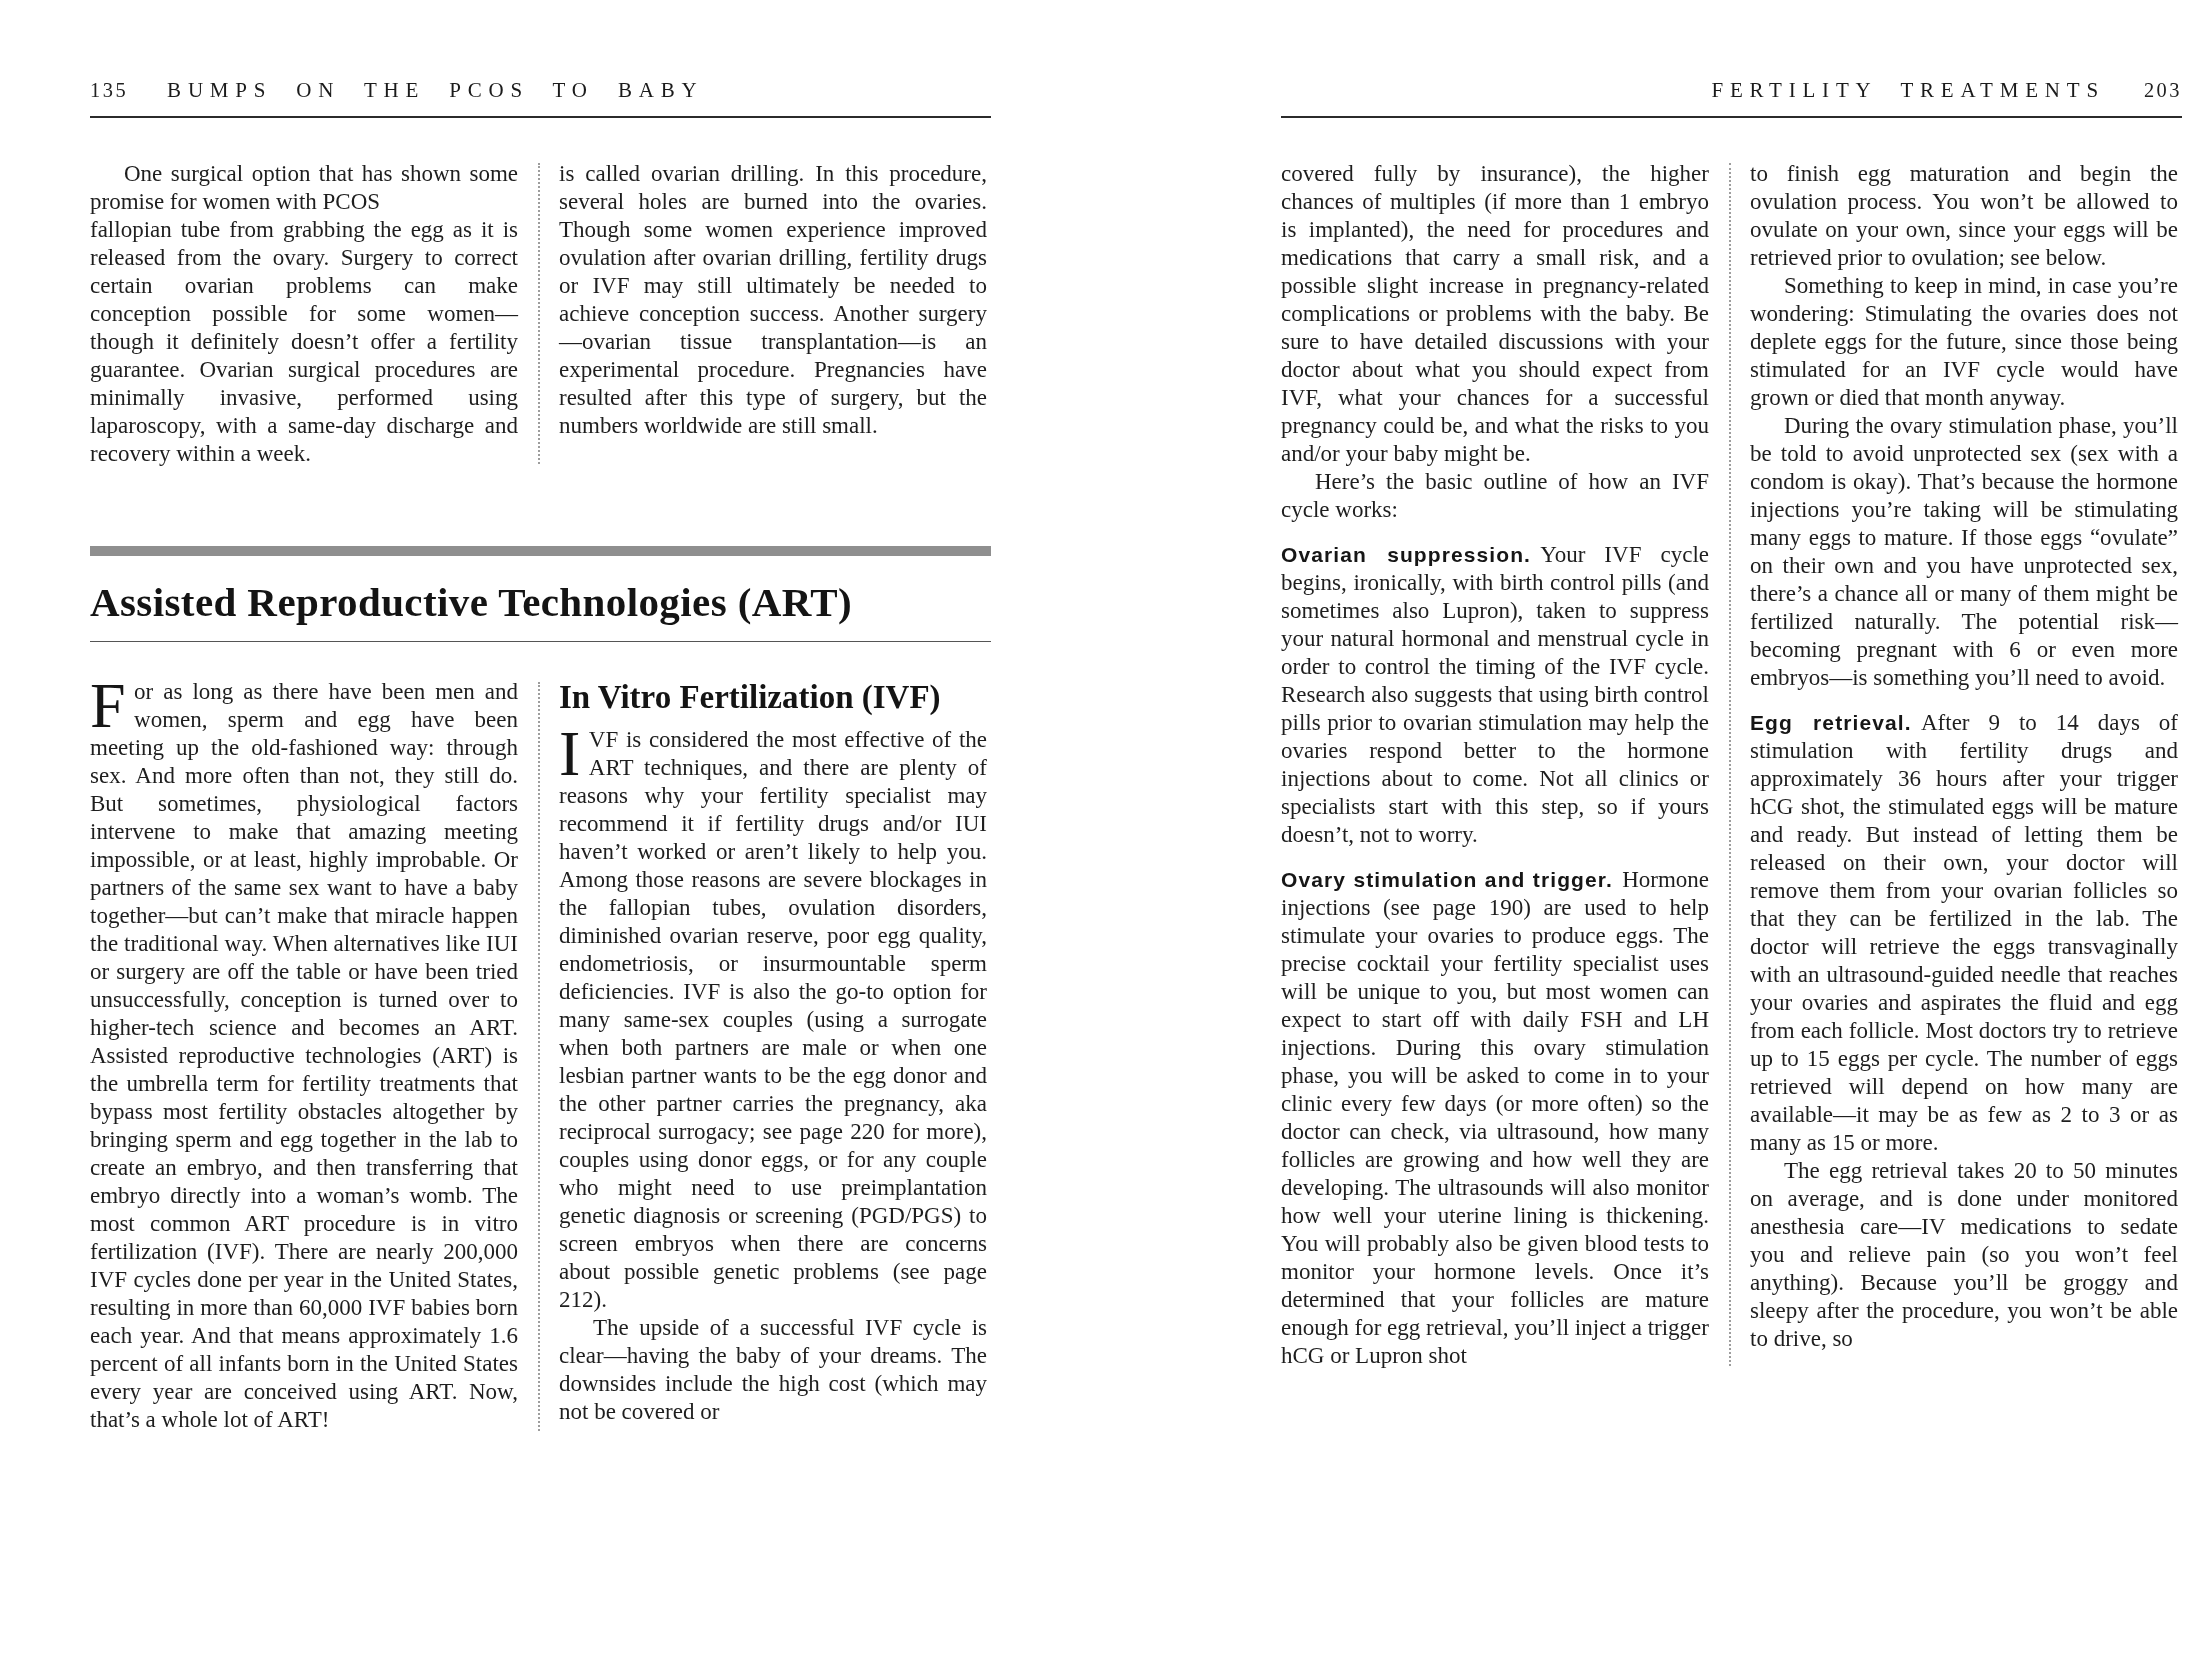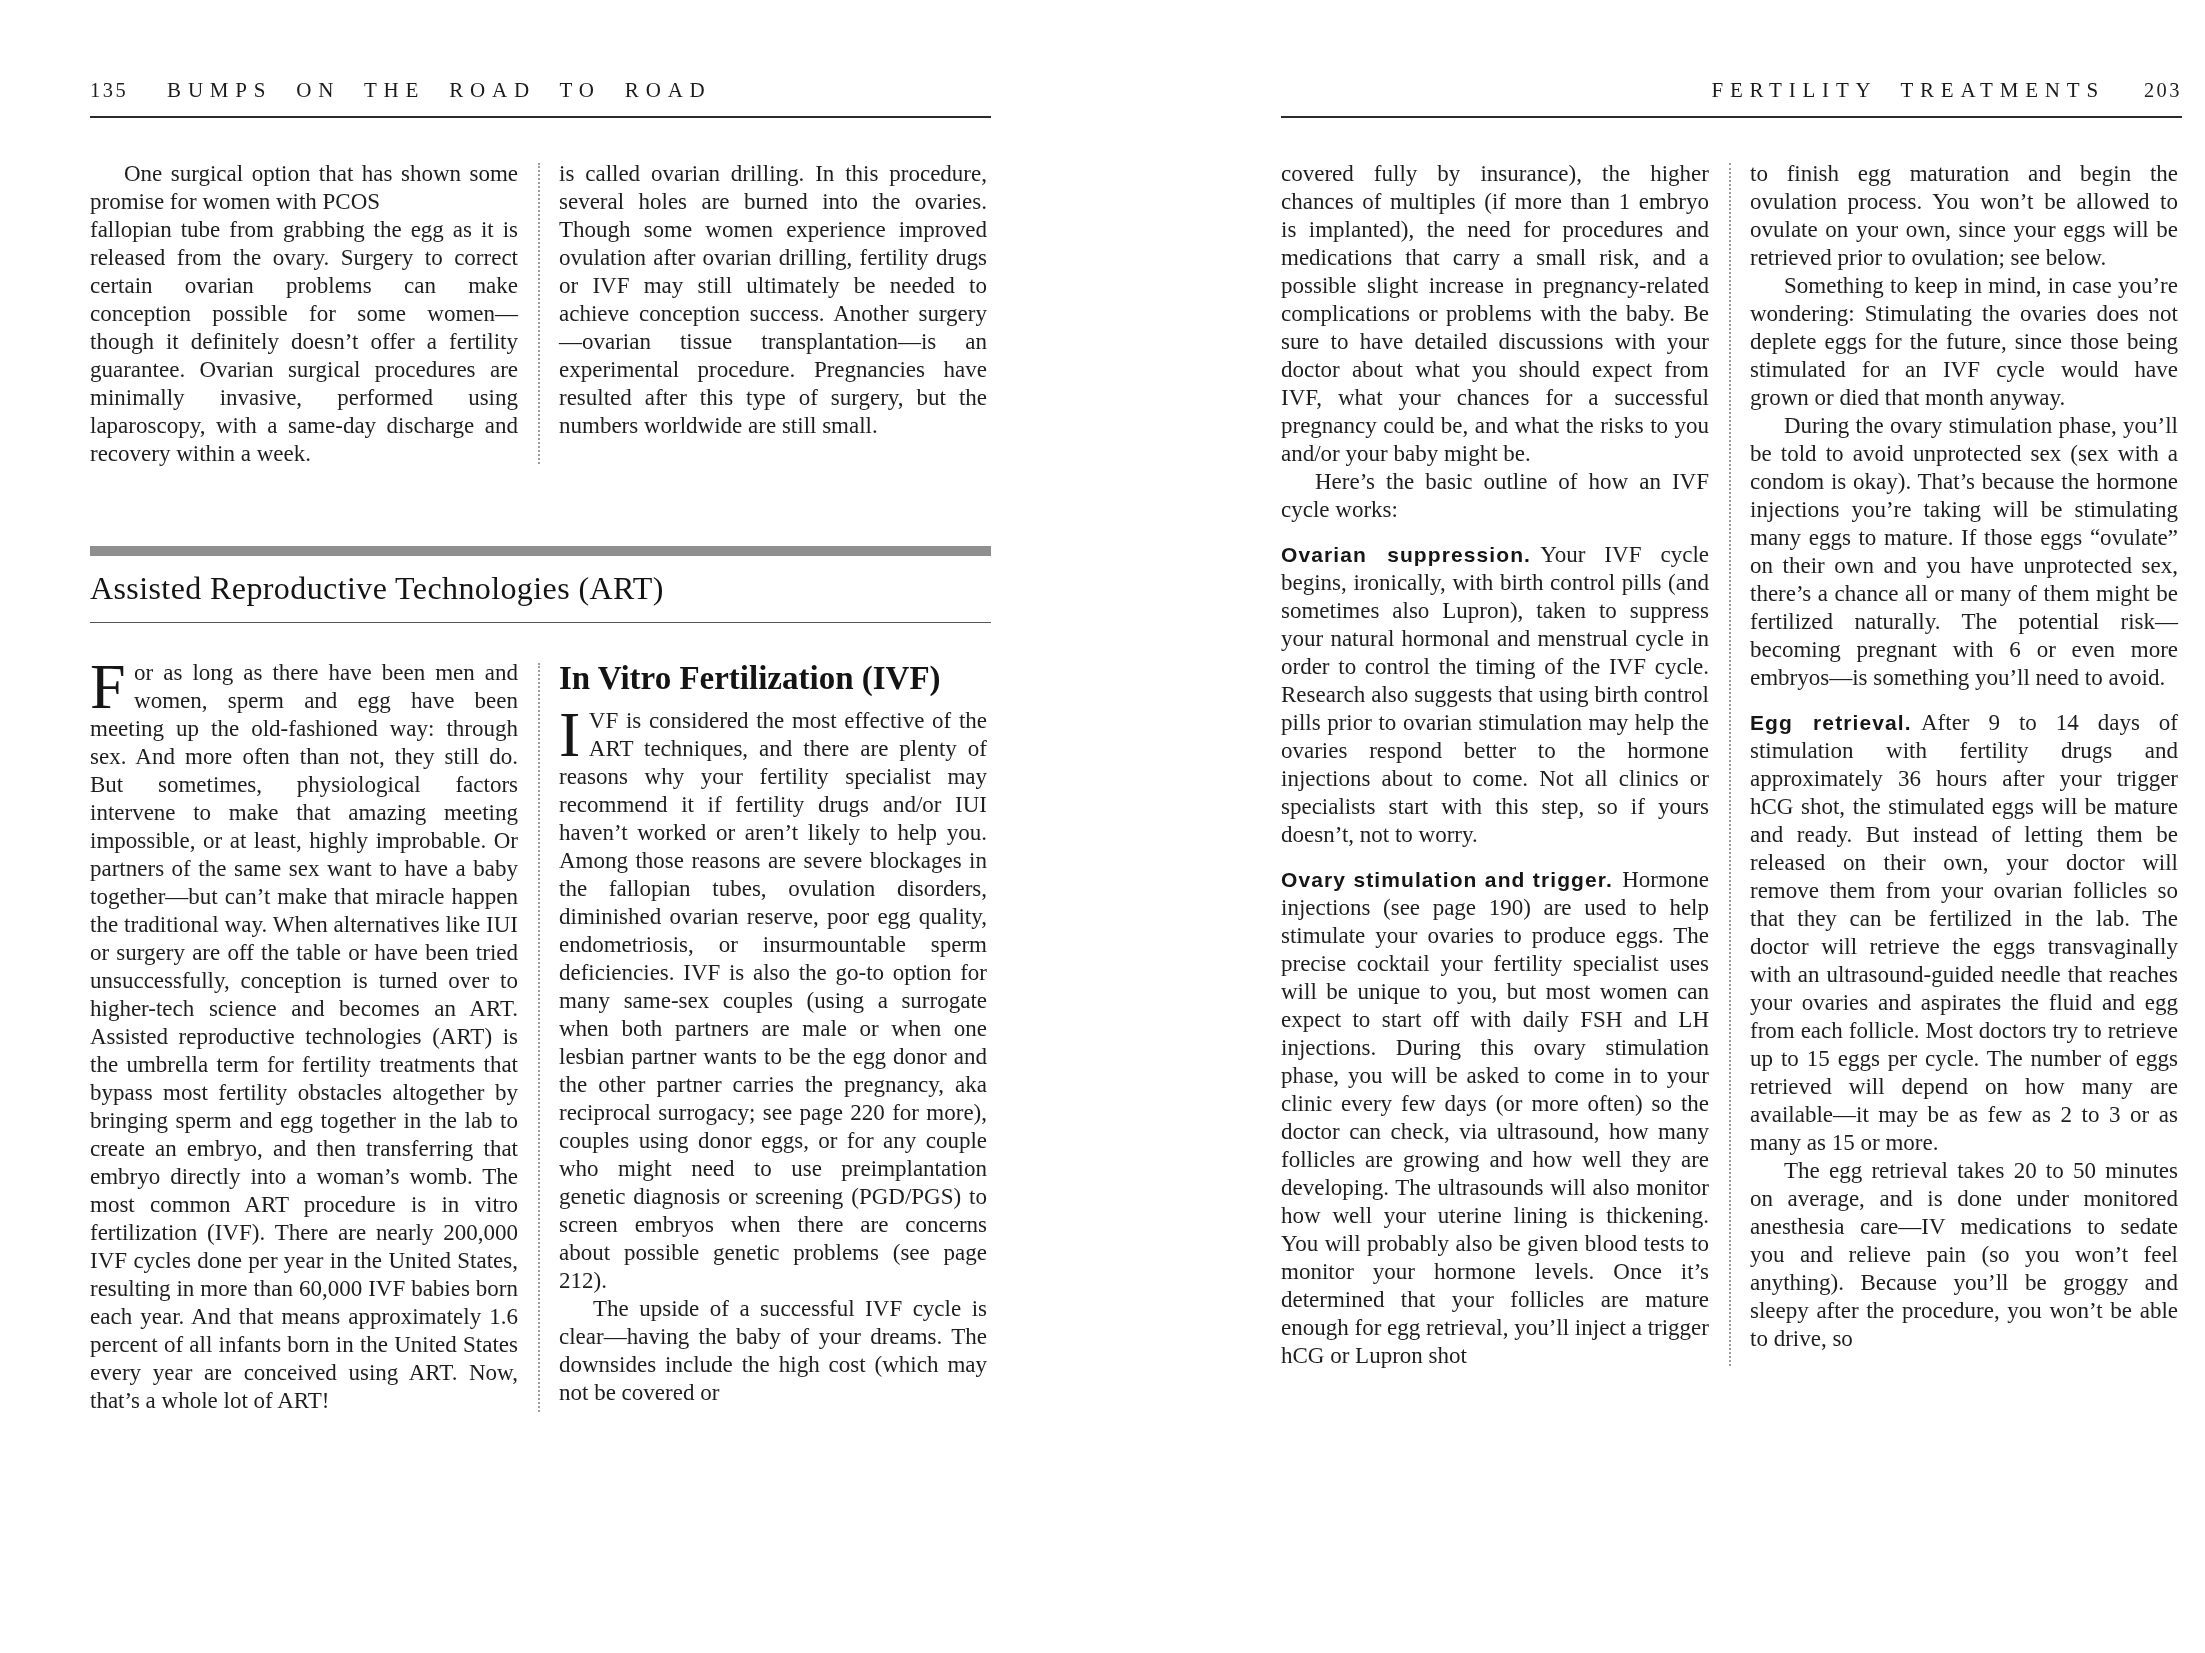--- a/index.html
+++ b/index.html
@@ -47,44 +47,44 @@
   }
   .dropcap {
     float: left; font-size: 64px; line-height: 47px;
     padding: 3.4px 8.5px 0 0; color: #161616;
   }
 
   
   .section-heading { margin-top: 78px; }
   .heading-bar { height: 10.2px; background: #8f8f8f; }
   .section-title {
-    margin-top: 14px;
+    margin-top: 22px;
     font-family: "Liberation Serif", serif;
-    font-weight: 400; font-size: 32px; letter-spacing: 0.4px;
+    font-weight: 700; font-size: 41px; letter-spacing: 0.4px;
     color: #141414;
   }
   .heading-rule { border-bottom: 1.7px solid #555555; margin-top: 15.3px; }
   .two-col.bottom-block { margin-top: 36px; }
 
   
   .subhead {
     font-family: "Liberation Serif", serif;
     font-weight: 700; font-size: 33px; line-height: 39px;
     color: #141414; margin-bottom: 9px; text-align: left;
   }
 </style>
 </head>
 <body>
 
 <div class="spread">
 
   <section class="page page-left">
     <header class="page-header hdr-left">
       <span class="folio">135</span>
-      <span class="running-head">BUMPS ON THE ROAD TO ROAD</span>
+      <span class="running-head">BUMPS ON THE PCOS TO BABY</span>
     </header>
     <div class="header-rule"></div>
 
     <div class="two-col top-block">
       <div class="col">
         <p class="para indent">One surgical option that has shown some promise for women with PCOS</p>
         <p class="para">fallopian tube from grabbing the egg as it is released from the ovary. Surgery to correct certain ovarian problems can make conception possible for some women—though it definitely doesn’t offer a fertility guarantee. Ovarian surgical procedures are minimally invasive, performed using laparoscopy, with a same-day discharge and recovery within a week.</p>
       </div>
       <div class="col-divider"></div>
       <div class="col">

